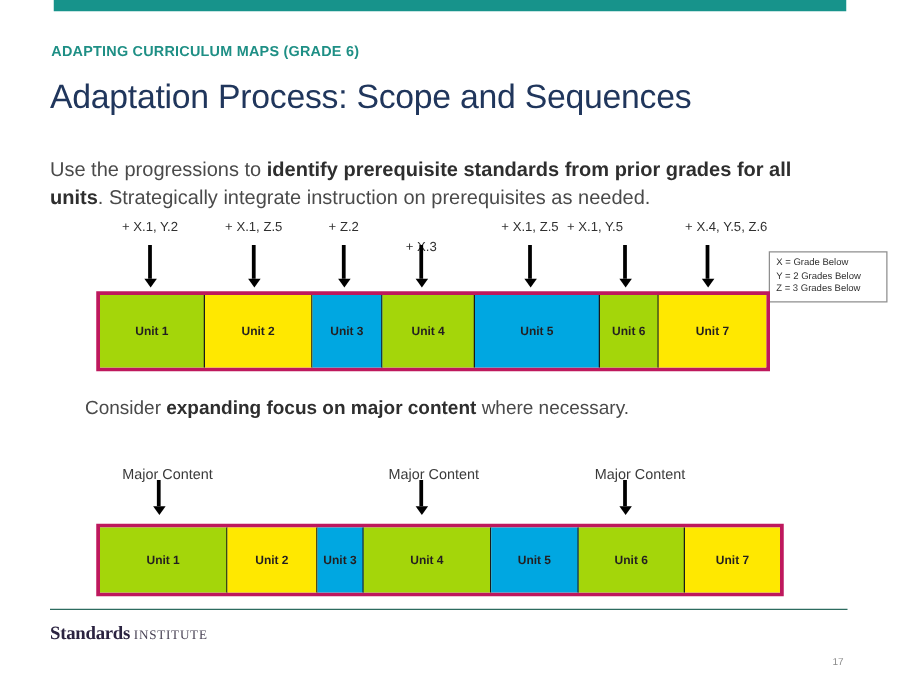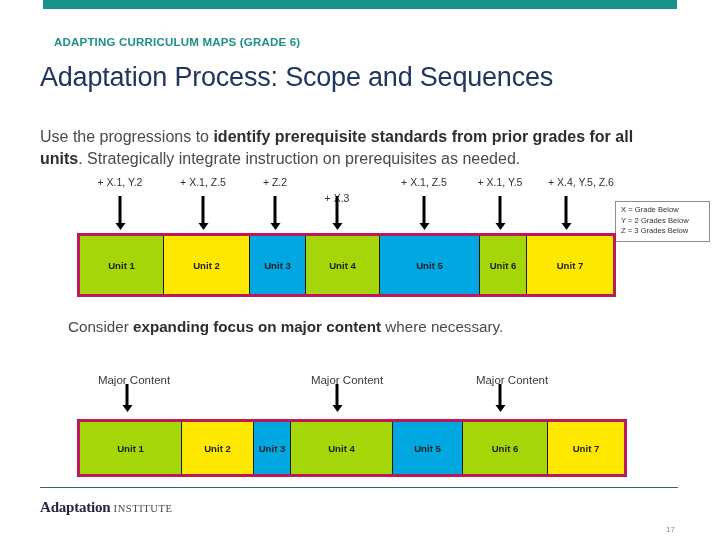--- a/index.html
+++ b/index.html
@@ -21,21 +21,21 @@
     left: 43px;
     top: 0px;
     width: 634px;
     height: 9px;
     background: #17938b;
   }
 
   
   .eyebrow {
     position: absolute;
-    left: 54px;
+    left: 41px;
     top: 36px;
     font-size: 11.5px;
     font-weight: bold;
     letter-spacing: 0.2px;
     color: #1e8f85;
     white-space: nowrap;
   }
   .title {
     position: absolute;
     left: 40px;
@@ -195,21 +195,21 @@
 <div class="lead">
   <span>Use the progressions to </span><b>identify prerequisite standards from prior grades for all units</b><span>. Strategically integrate instruction on prerequisites as needed.</span>
 </div>
 
 <div id="prereq-labels">
     <div class="prereq-label" style="left: 120px; top: 176px;">+ X.1, Y.2</div>
     <div class="prereq-label" style="left: 203px; top: 176px;">+ X.1, Z.5</div>
     <div class="prereq-label" style="left: 275px; top: 176px;">+ Z.2</div>
     <div class="prereq-label" style="left: 337px; top: 192px;">+ X.3</div>
     <div class="prereq-label" style="left: 424px; top: 176px;">+ X.1, Z.5</div>
-    <div class="prereq-label" style="left: 500px; top: 176px;">+ X.1, Y.5</div>
+    <div class="prereq-label" style="left: 476px; top: 176px;">+ X.1, Y.5</div>
     <div class="prereq-label" style="left: 581px; top: 176px;">+ X.4, Y.5, Z.6</div>
   </div>
 <div id="prereq-arrows">
     <div class="arrow" style="left: 120px; top: 196px;">
       <div class="shaft" style="height: 27px;"></div>
       <div class="head"></div>
     </div>
     <div class="arrow" style="left: 203px; top: 196px;">
       <div class="shaft" style="height: 27px;"></div>
       <div class="head"></div>
@@ -283,15 +283,15 @@
     <div class="unit" style="width: 72px; background: rgb(255, 232, 0);">Unit 2</div>
     <div class="unit" style="width: 37px; background: rgb(0, 167, 225);">Unit 3</div>
     <div class="unit" style="width: 102px; background: rgb(164, 214, 10);">Unit 4</div>
     <div class="unit" style="width: 70px; background: rgb(0, 167, 225);">Unit 5</div>
     <div class="unit" style="width: 85px; background: rgb(164, 214, 10);">Unit 6</div>
     <div class="unit" style="width: 76px; background: rgb(255, 232, 0);">Unit 7</div>
   </div>
 
 <div class="footer-rule"></div>
 <div class="logo">
-  <span class="word">Adaptation</span><span class="inst">INSTITUTE</span>
+  <span class="word">Standards</span><span class="inst">INSTITUTE</span>
 </div>
 <div class="page-num">17</div>
 
 </body></html>

